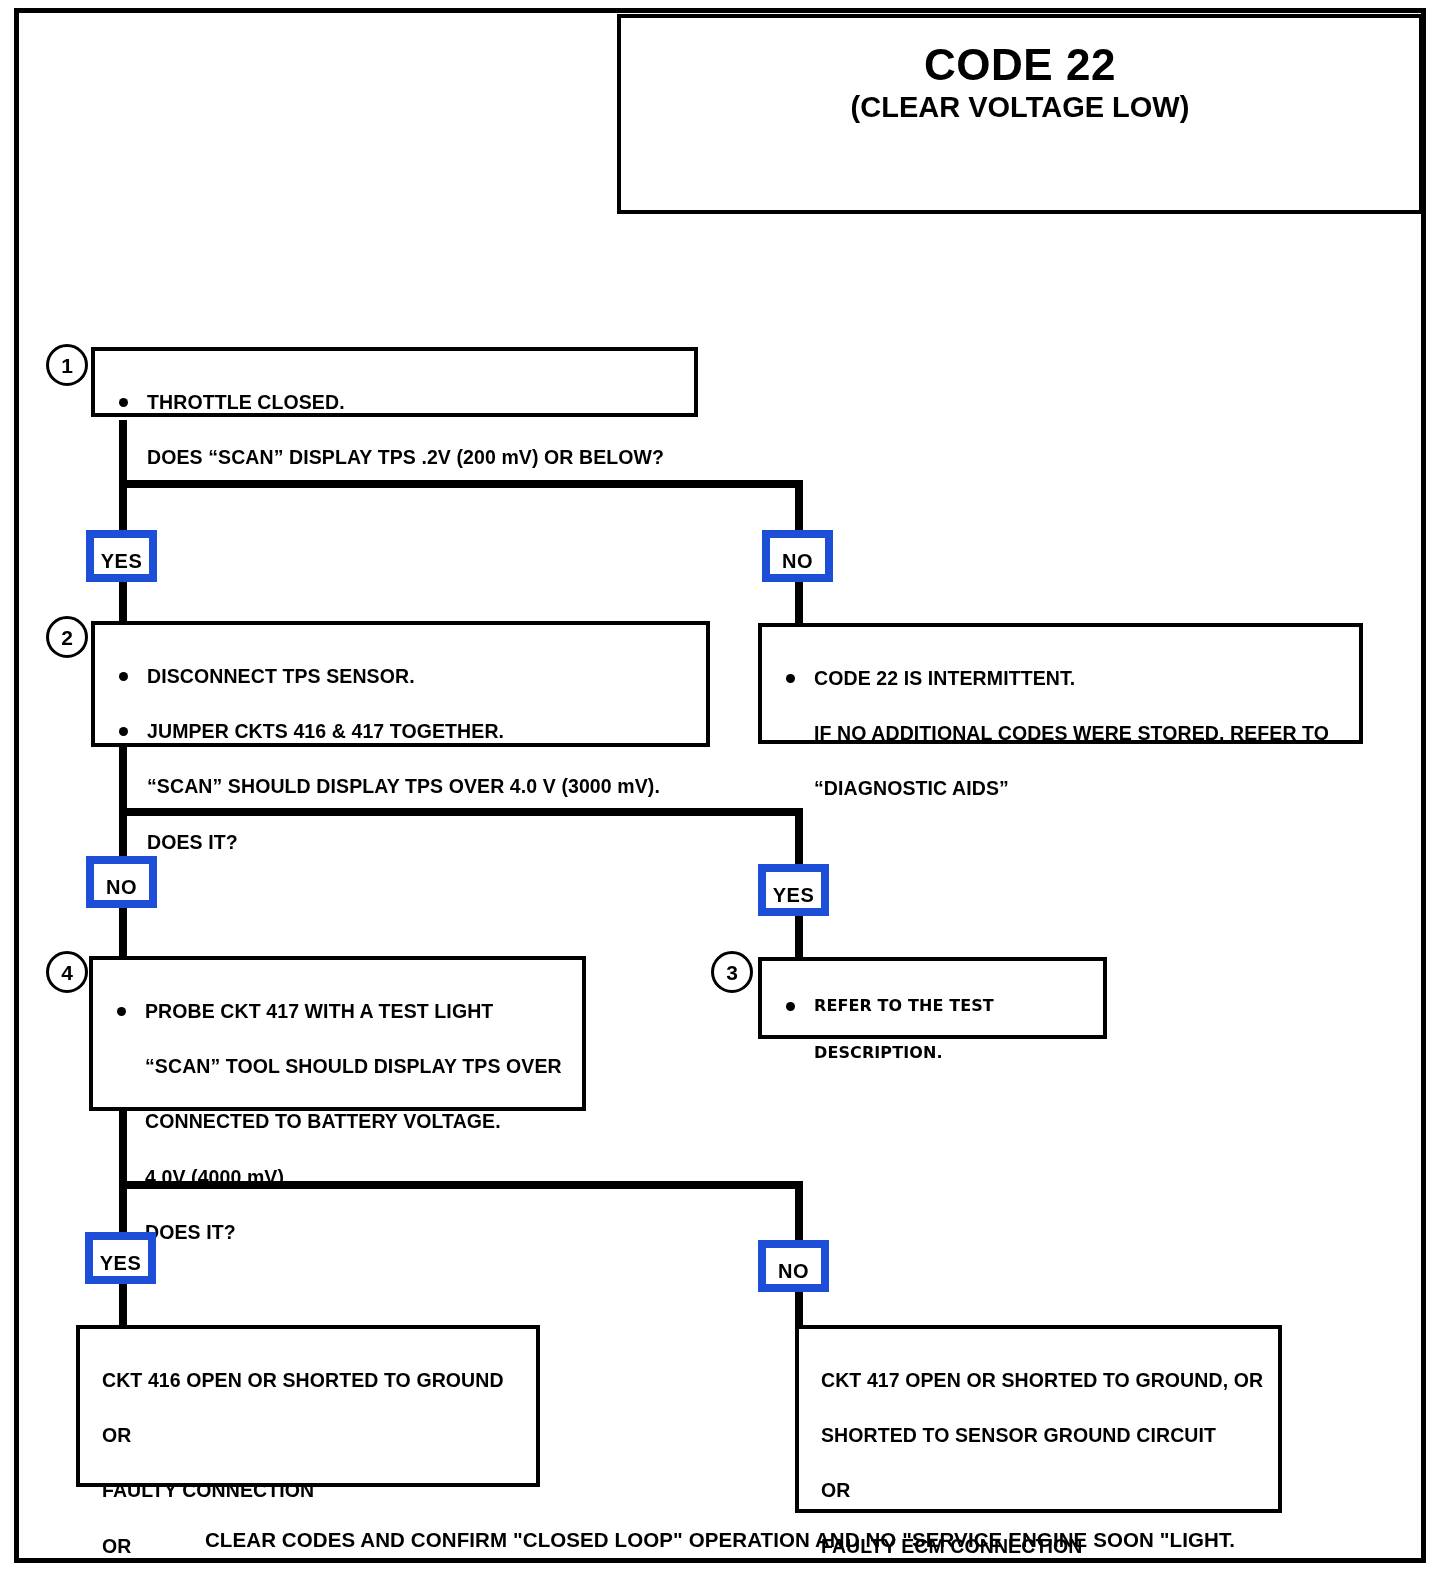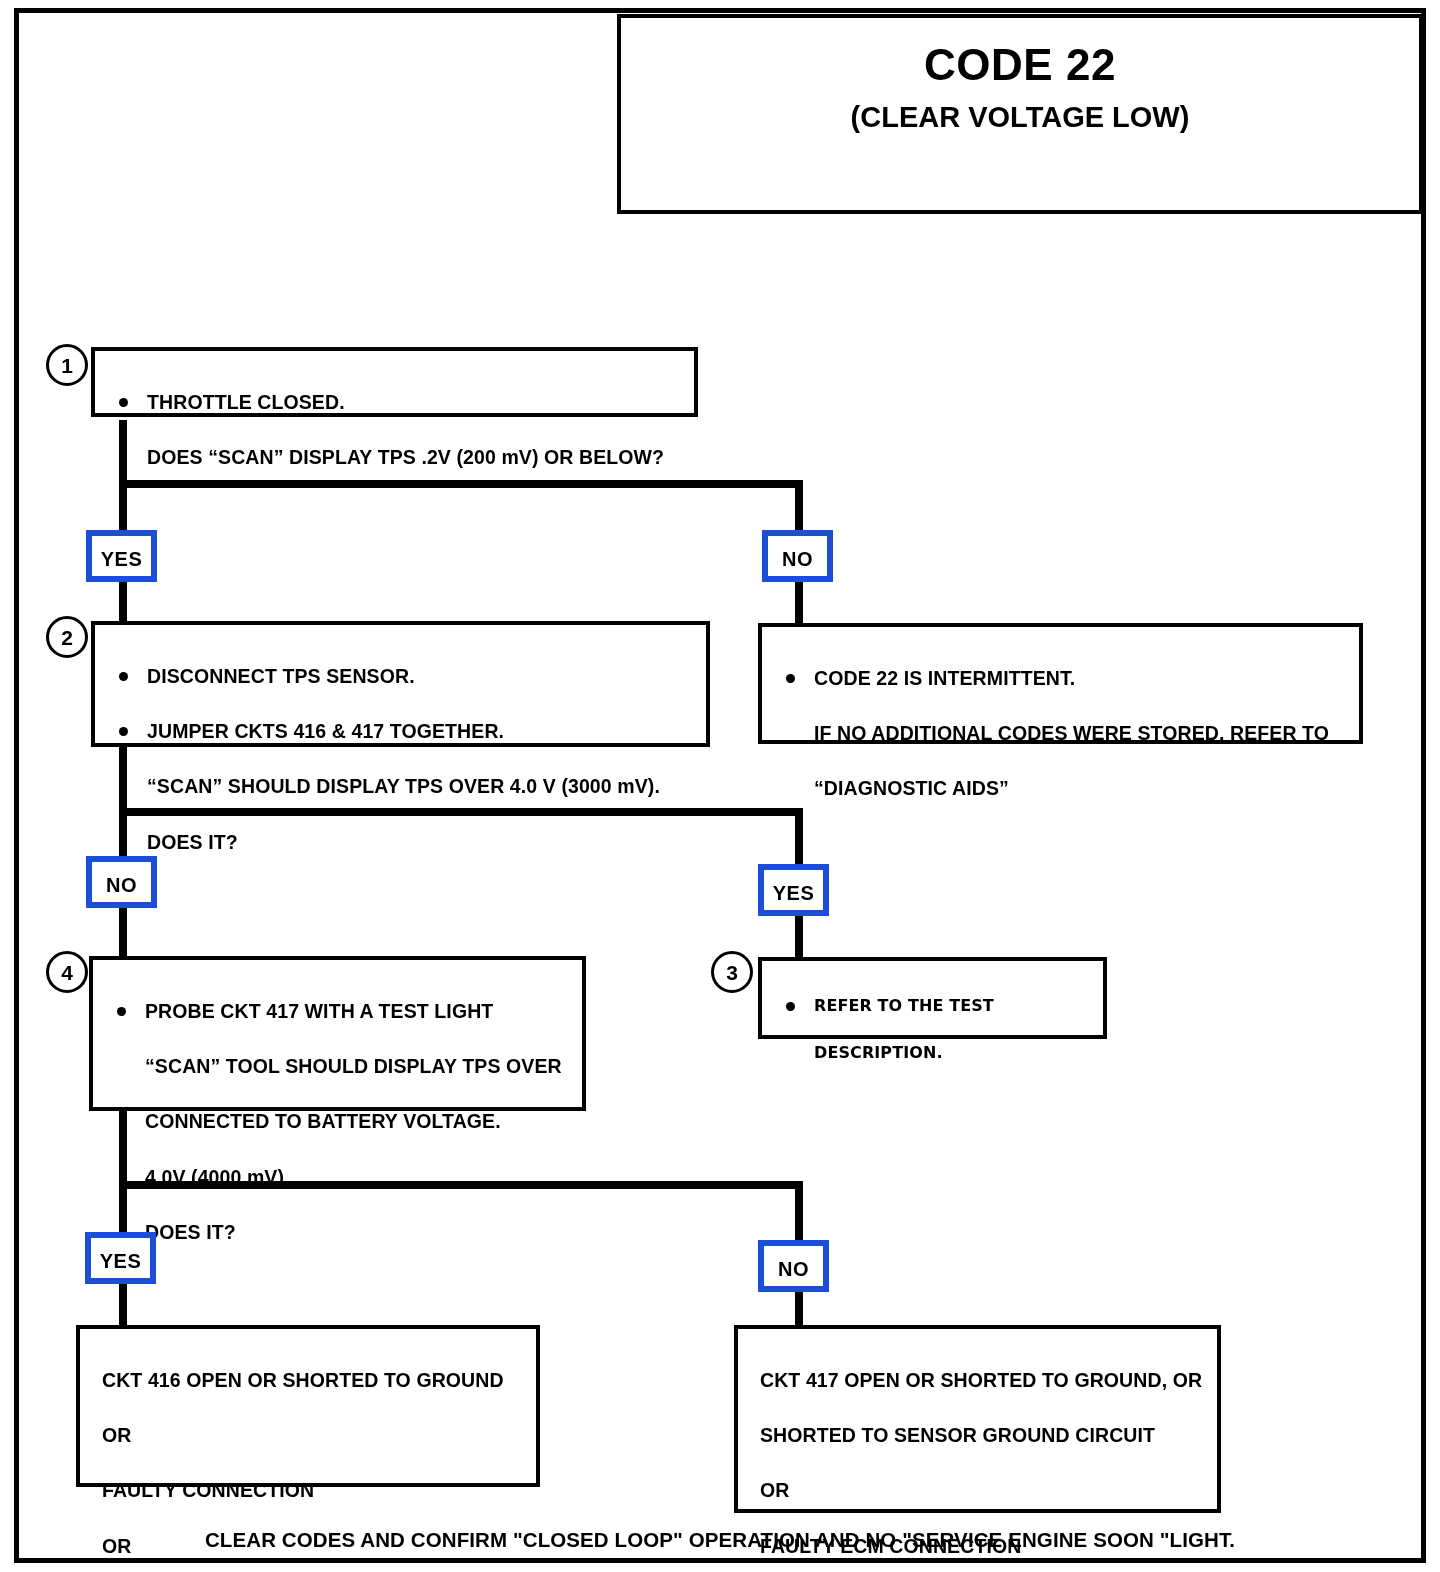--- a/index.html
+++ b/index.html
@@ -39,21 +39,20 @@
     box-sizing: border-box;
     background: #fff;
     text-align: center;
     padding-top: 22px;
   }
   .title-code {
     font-size: 44px;
     font-weight: bold;
     letter-spacing: 0.5px;
     line-height: 1.15;
-    margin-bottom: 10px;
   }
   .title-main {
     font-size: 33px;
     font-weight: bold;
     line-height: 1.12;
     letter-spacing: 0px;
   }
   .title-sub {
     font-size: 29px;
     font-weight: bold;
@@ -119,21 +118,21 @@
     text-align: center;
     font-size: 21px;
     font-weight: bold;
     line-height: 37px;
   }
   
   .dbox {
     position: absolute;
     width: 71px;
     height: 52px;
-    border: 6px solid #1d4ed8;
+    border: 8px solid #1d4ed8;
     box-sizing: border-box;
     background: #fff;
     z-index: 4;
     text-align: center;
     line-height: 46px;
     font-size: 20px;
     font-weight: bold;
     letter-spacing: 0.5px;
   }
   
@@ -247,21 +246,21 @@
   <div class="cbox" style="left:76px; top:1325px; width:464px; height:162px;">
     <div class="cbox-inner">
       <div class="noindent-row">CKT 416 OPEN OR SHORTED TO GROUND</div>
       <div class="noindent-row">OR</div>
       <div class="noindent-row">FAULTY CONNECTION</div>
       <div class="noindent-row">OR</div>
       
     </div>
   </div>
 
-  <div class="cbox" style="left:734px; top:1325px; width:487px; height:188px;">
+  <div class="cbox" style="left:795px; top:1325px; width:487px; height:188px;">
     <div class="cbox-inner">
       <div class="noindent-row">CKT 417 OPEN OR SHORTED TO GROUND, OR</div>
       <div class="noindent-row">SHORTED TO SENSOR GROUND CIRCUIT</div>
       <div class="noindent-row">OR</div>
       <div class="noindent-row">FAULTY ECM CONNECTION</div>
       
       
     </div>
   </div>
 

